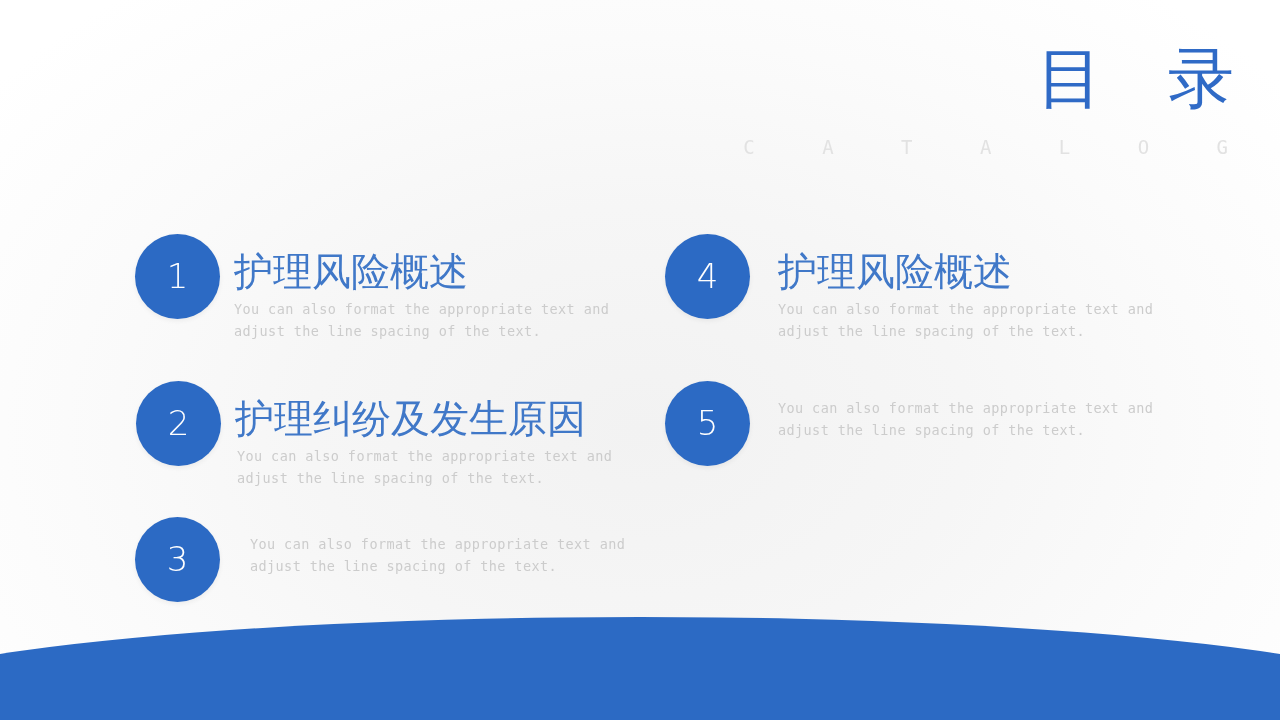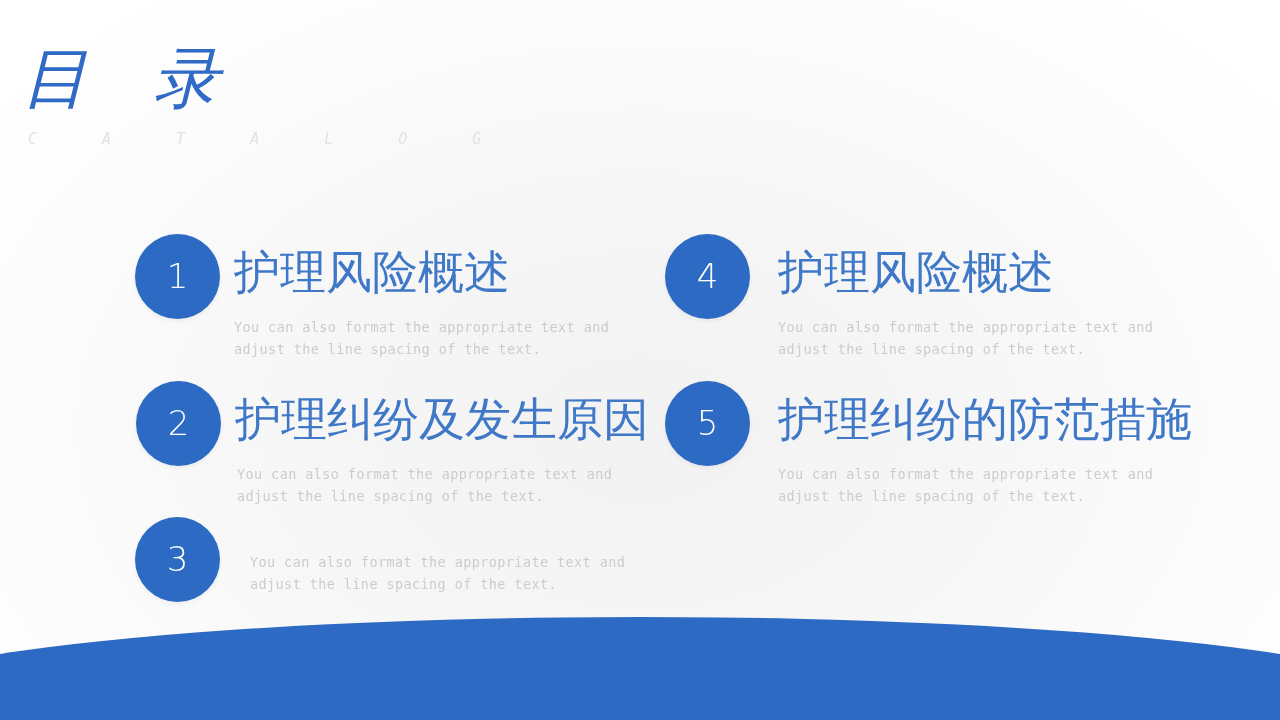--- a/index.html
+++ b/index.html
@@ -42,36 +42,35 @@
     background: #2c6ac4;
     border-radius: 50% 50% 0 0 / 22% 22% 0 0;
   }
 
   
   .header {
     position: absolute;
     left: 0;
     top: 0;
     width: 1256px;
-    text-align: left;
-    font-style: italic;
+    text-align: right;
   }
   .catalog-title {
     margin-top: 40px;
     font-size: 66px;
     line-height: 78px;
     font-weight: 400;
     color: #2f6ac6;
     letter-spacing: 22px;
     text-indent: 22px;
     font-family: "DejaVu Sans", "Liberation Sans", sans-serif;
   }
   .catalog-sub {
-    margin-top: 12px;
-    font-size: 15px;
+    margin-top: 20px;
+    font-size: 19px;
     line-height: 18px;
     color: #e2e2e2;
     letter-spacing: 28px;
     text-indent: 28px;
     font-family: "DejaVu Sans Mono", "Liberation Mono", monospace;
   }
 
   
   .items {
     position: absolute;
@@ -95,29 +94,29 @@
     line-height: 85px;
     text-align: center;
     font-family: "DejaVu Sans", "Liberation Sans", sans-serif;
     font-weight: 300;
     box-shadow: 0 2px 5px rgba(0,0,0,0.06);
   }
   .item-body {
     position: absolute;
   }
   .item-title {
-    font-size: 46px;
+    font-size: 39px;
     line-height: 48px;
     color: #4078c8;
     font-family: "DejaVu Sans", "Liberation Sans", sans-serif;
     font-weight: 400;
     white-space: nowrap;
   }
   .item-desc {
-    margin-top: 20px;
+    margin-top: 2px;
     font-size: 13.5px;
     line-height: 22px;
     color: #cccccc;
     font-family: "DejaVu Sans Mono", "Liberation Mono", monospace;
     letter-spacing: 0.4px;
     white-space: nowrap;
   }
 
   
   #item-1 { left: 135px; top: 234px; }
@@ -188,20 +187,19 @@
       <div class="item-body">
         <div class="item-title">护理风险概述</div>
         <div class="item-desc">You can also format the appropriate text and</div>
         <div class="item-desc" style="margin-top:0">adjust the line spacing of the text.</div>
       </div>
     </div>
 
     <div class="item" id="item-5">
       <div class="badge">5</div>
       <div class="item-body">
-        <div class="item-title">护理纠纷的防范措施</div>
         <div class="item-desc">You can also format the appropriate text and</div>
         <div class="item-desc" style="margin-top:0">adjust the line spacing of the text.</div>
       </div>
     </div>
 
   </div>
 </div>
 
 </body></html>

